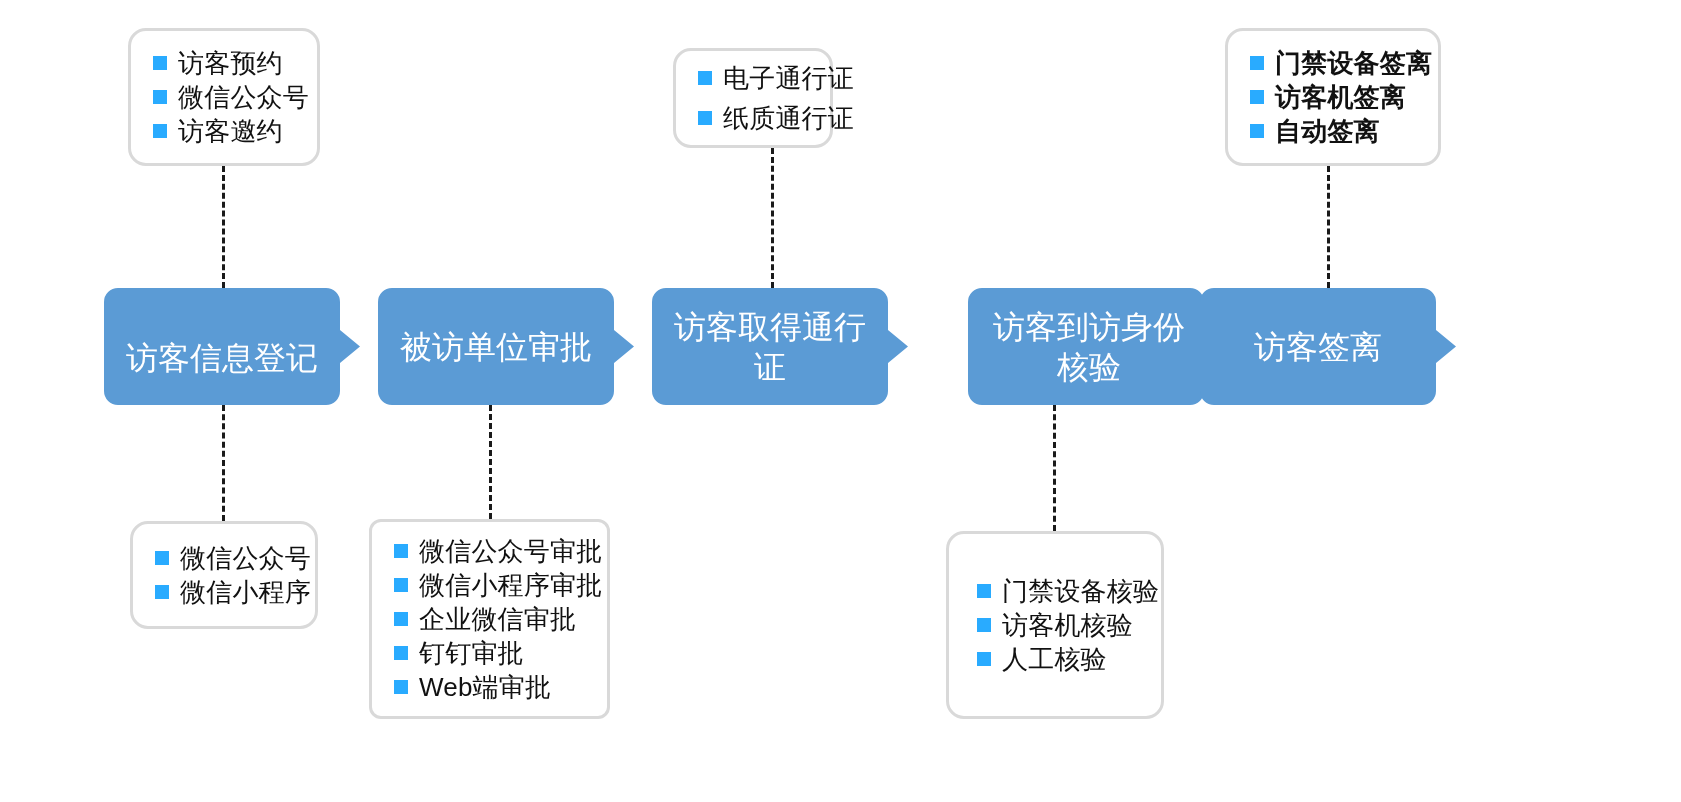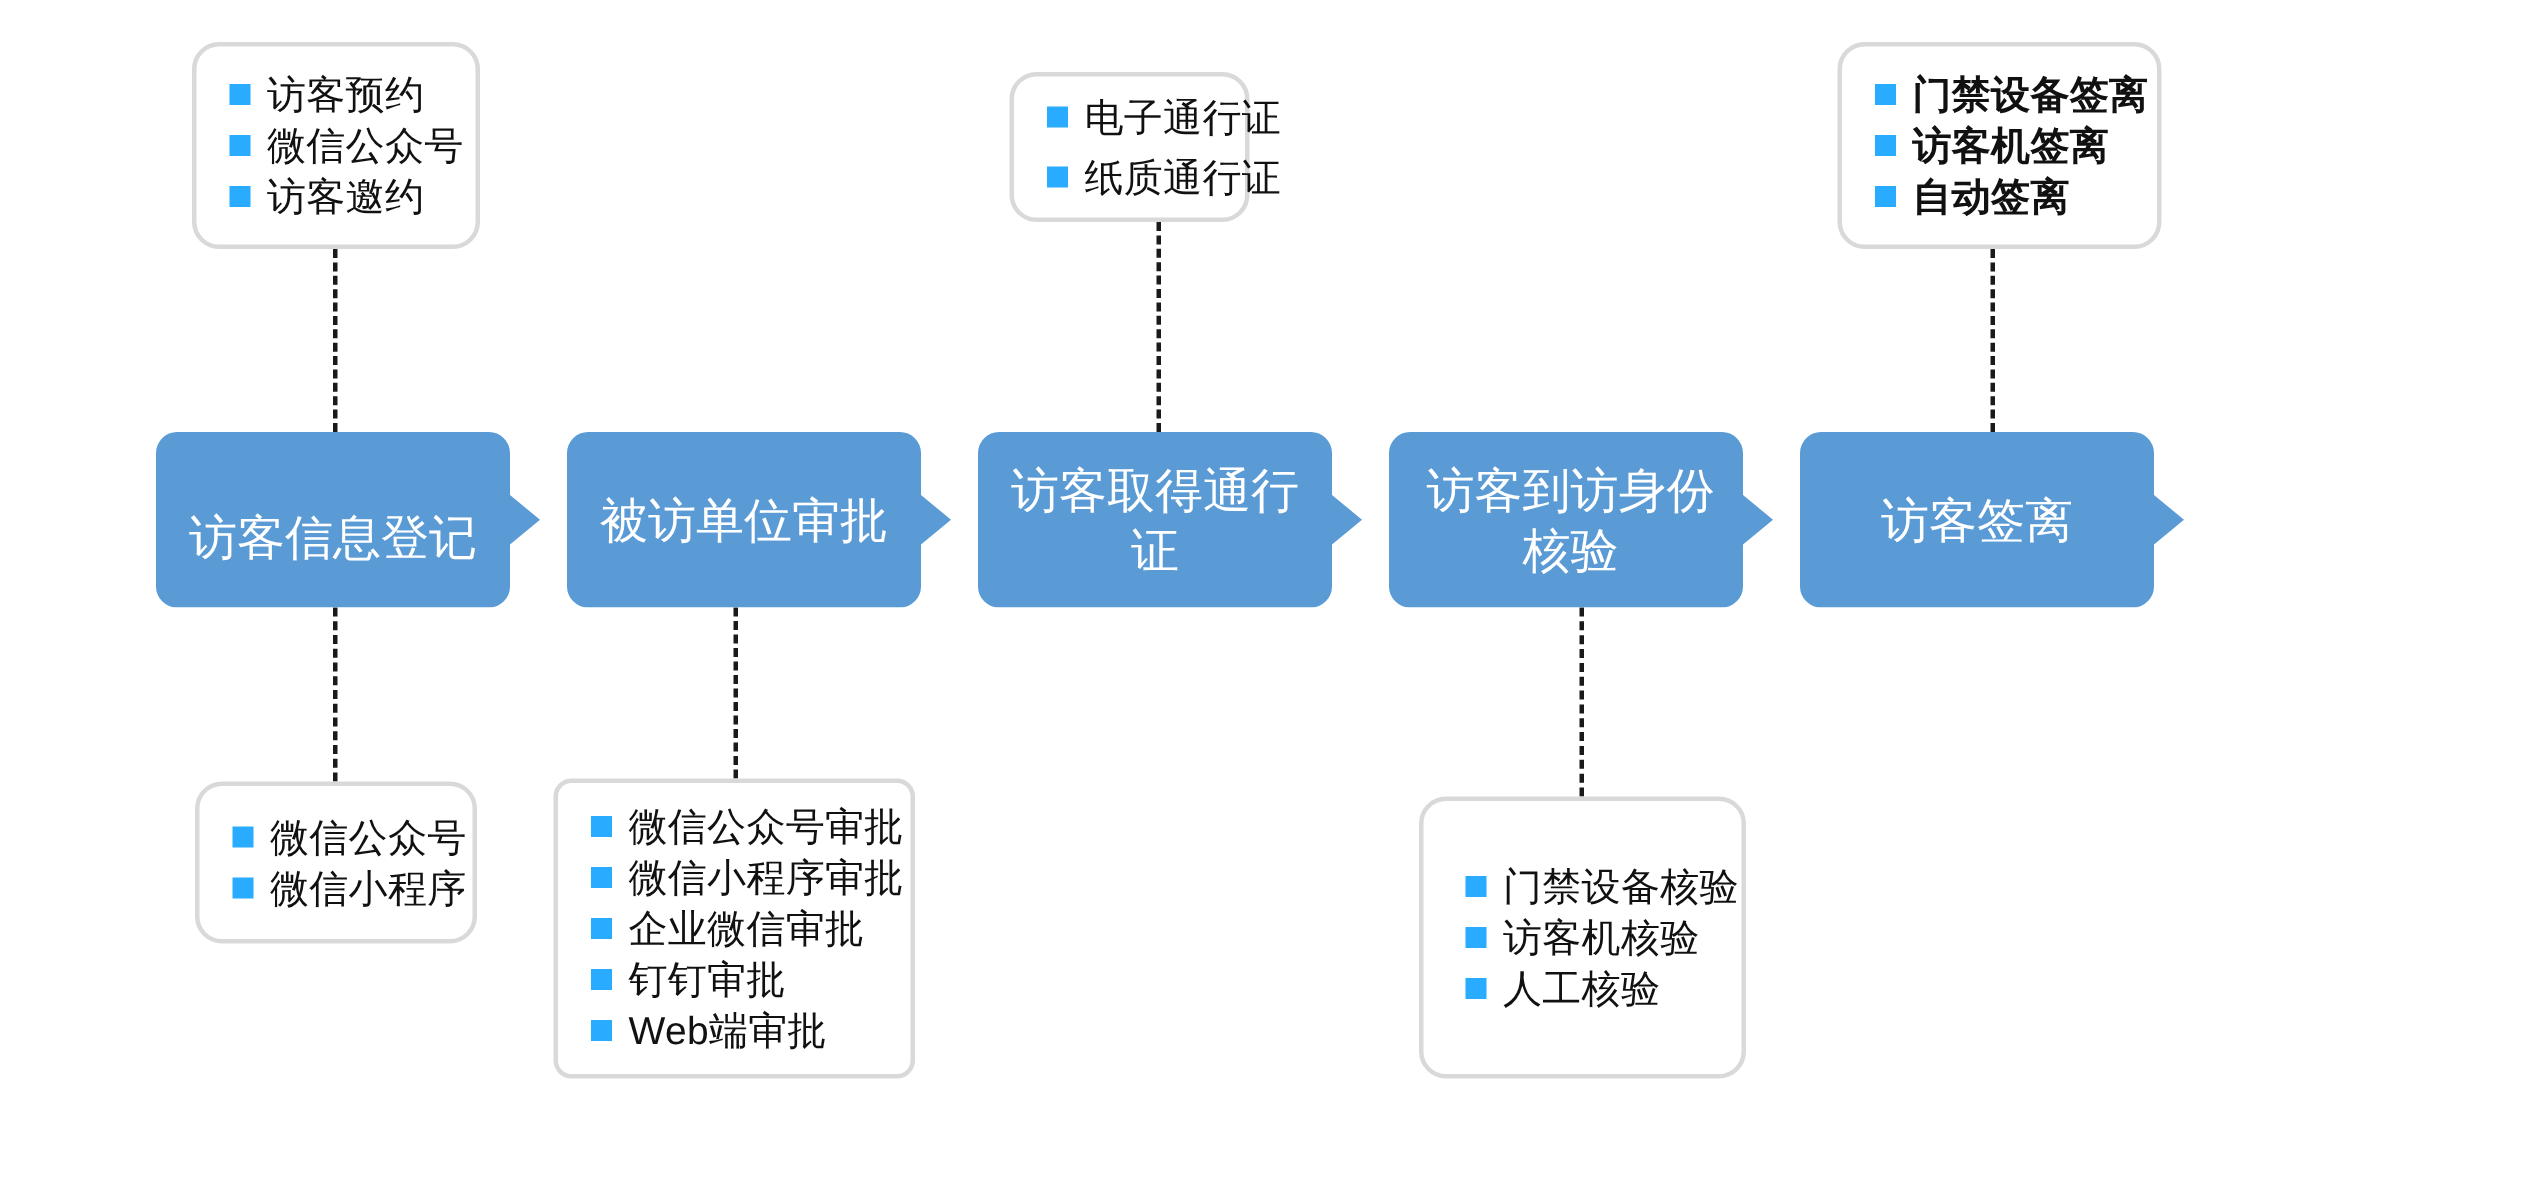--- a/index.html
+++ b/index.html
@@ -151,21 +151,21 @@
     <div class="chevron-label" style="padding-right:34px;">访客取得通行证</div>
   </div>
 
   <div class="chevron" style="left:378px; top:288px; width:256px; height:117px;">
     <svg width="256" height="117" viewBox="0 0 256 117">
       <path d="M14,0 H222 A14,14 0 0 1 236,14 V42 L256,58.5 L236,75 V103 A14,14 0 0 1 222,117 H14 A14,14 0 0 1 0,103 V14 A14,14 0 0 1 14,0 Z" fill="#5B9BD5"></path>
     </svg>
     <div class="chevron-label" style="padding-right:34px;">被访单位审批</div>
   </div>
 
-  <div class="chevron" style="left:926px; top:288px; width:256px; height:117px;">
+  <div class="chevron" style="left:968px; top:288px; width:256px; height:117px;">
     <svg width="256" height="117" viewBox="0 0 256 117">
       <path d="M14,0 H222 A14,14 0 0 1 236,14 V42 L256,58.5 L236,75 V103 A14,14 0 0 1 222,117 H14 A14,14 0 0 1 0,103 V14 A14,14 0 0 1 14,0 Z" fill="#5B9BD5"></path>
     </svg>
     <div class="chevron-label" style="padding-right:28px;">访客到访身份核验</div>
   </div>
 
   <div class="chevron" style="left:1200px; top:288px; width:256px; height:117px;">
     <svg width="256" height="117" viewBox="0 0 256 117">
       <path d="M14,0 H222 A14,14 0 0 1 236,14 V42 L256,58.5 L236,75 V103 A14,14 0 0 1 222,117 H14 A14,14 0 0 1 0,103 V14 A14,14 0 0 1 14,0 Z" fill="#5B9BD5"></path>
     </svg>

